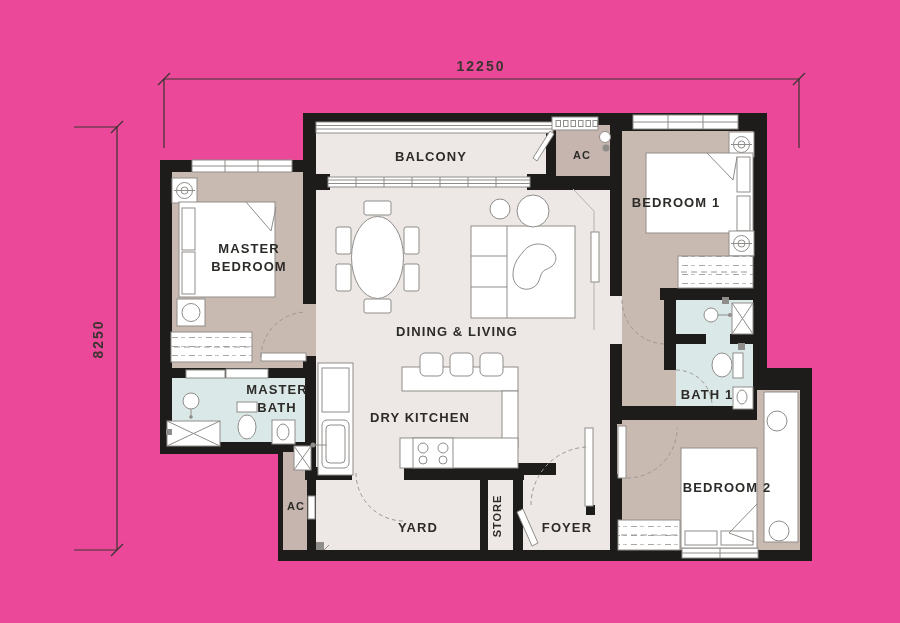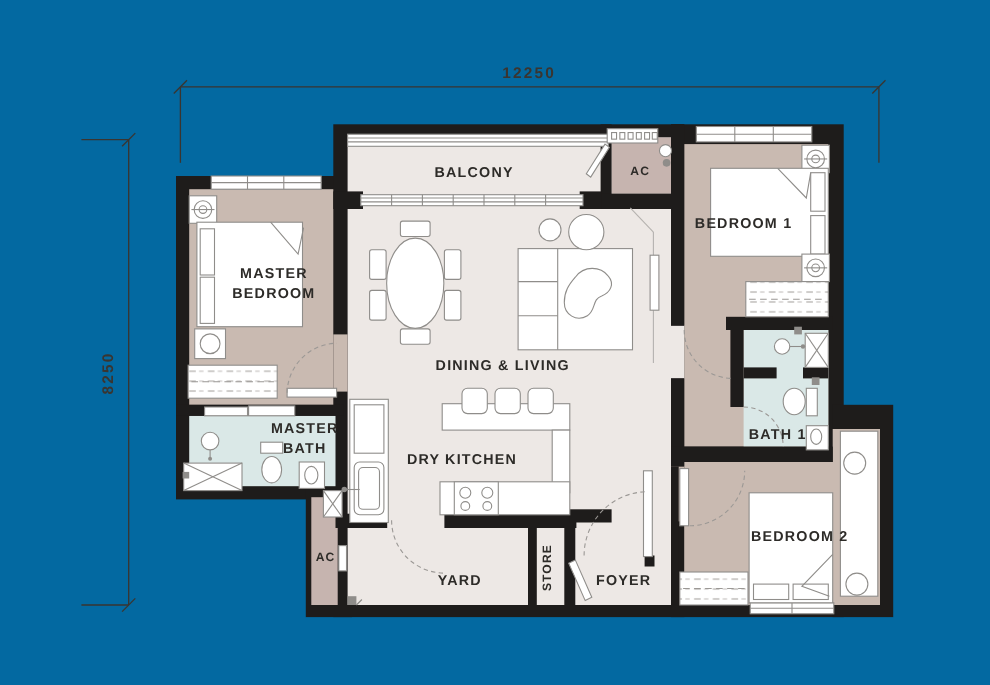--- a/index.html
+++ b/index.html
@@ -1,16 +1,16 @@
 <!DOCTYPE html>
 <html><head>
 <meta charset="utf-8">
 <style>
   html,body{margin:0;padding:0;background:#000;}
-  .stage{position:relative;width:900px;height:623px;background:#0369a1;overflow:hidden;
+  .stage{position:relative;width:900px;height:623px;background:#ec4899;overflow:hidden;
          font-family:"Liberation Sans",sans-serif;}
   svg{display:block;}
   .wall{fill:#1E1C1B;}
   .floor-light{fill:#EDE8E5;}
   .floor-taupe{fill:#C9BAB1;}
   .floor-blue{fill:#DAE8E7;}
   .floor-mauve{fill:#C6B4AF;}
   .fur{fill:#FFFFFF;stroke:#8F8D8A;stroke-width:1;}
   .ln{stroke:#8F8D8A;stroke-width:1;fill:none;}
   .ln-lt{stroke:#B5B2AF;stroke-width:1;fill:none;}

